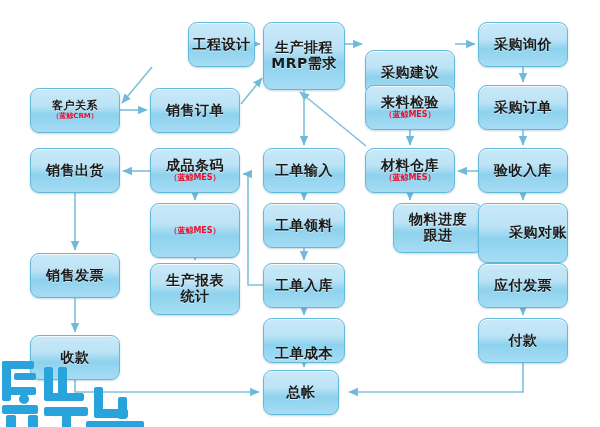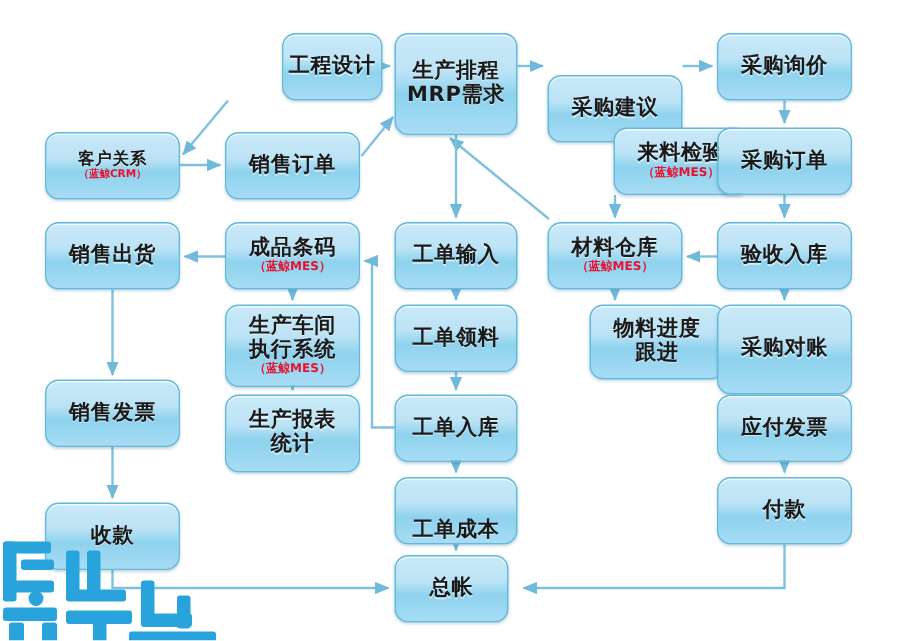--- a/index.html
+++ b/index.html
@@ -152,21 +152,21 @@
       <div class="node" style="left: 263px; top: 22px; width: 82px; height: 68px;">
         <div class="main">生产排程
 MRP需求</div>
       </div>
       <div class="node" style="left: 365px; top: 22px; width: 90px; height: 45px; margin-top: 28px;">
         <div class="main">采购建议</div>
       </div>
       <div class="node" style="left: 478px; top: 22px; width: 90px; height: 45px;">
         <div class="main">采购询价</div>
       </div>
-      <div class="node" style="left: 365px; top: 85px; width: 90px; height: 45px; margin-left: 44px;">
+      <div class="node" style="left: 365px; top: 85px; width: 90px; height: 45px;">
         <div class="main">来料检验</div>
         <div class="sub">（蓝鲸MES）</div>
       </div>
       <div class="node" style="left: 478px; top: 85px; width: 90px; height: 45px;">
         <div class="main">采购订单</div>
       </div>
       <div class="node" style="left: 30px; top: 148px; width: 90px; height: 45px;">
         <div class="main">销售出货</div>
       </div>
       <div class="node" style="left: 150px; top: 148px; width: 90px; height: 45px;">
@@ -177,32 +177,30 @@
         <div class="main">工单输入</div>
       </div>
       <div class="node" style="left: 365px; top: 148px; width: 90px; height: 45px;">
         <div class="main">材料仓库</div>
         <div class="sub">（蓝鲸MES）</div>
       </div>
       <div class="node" style="left: 478px; top: 148px; width: 90px; height: 45px;">
         <div class="main">验收入库</div>
       </div>
       <div class="node" style="left: 150px; top: 203px; width: 90px; height: 55px;">
-        <div class="main">生产车间
-执行系统</div>
         <div class="sub">（蓝鲸MES）</div>
       </div>
       <div class="node" style="left: 263px; top: 203px; width: 82px; height: 45px;">
         <div class="main">工单领料</div>
       </div>
       <div class="node" style="left: 365px; top: 203px; width: 90px; height: 50px; margin-left: 28px;">
         <div class="main">物料进度
 跟进</div>
       </div>
-      <div class="node" style="left: 478px; top: 203px; width: 90px; height: 60px;">
+      <div class="node" style="left: 478px; top: 203px; width: 90px; height: 60px; align-items: flex-end;">
         <div class="main">采购对账</div>
       </div>
       <div class="node" style="left: 150px; top: 263px; width: 90px; height: 52px;">
         <div class="main">生产报表
 统计</div>
       </div>
       <div class="node" style="left: 263px; top: 263px; width: 82px; height: 45px;">
         <div class="main">工单入库</div>
       </div>
       <div class="node" style="left: 478px; top: 263px; width: 90px; height: 45px;">

